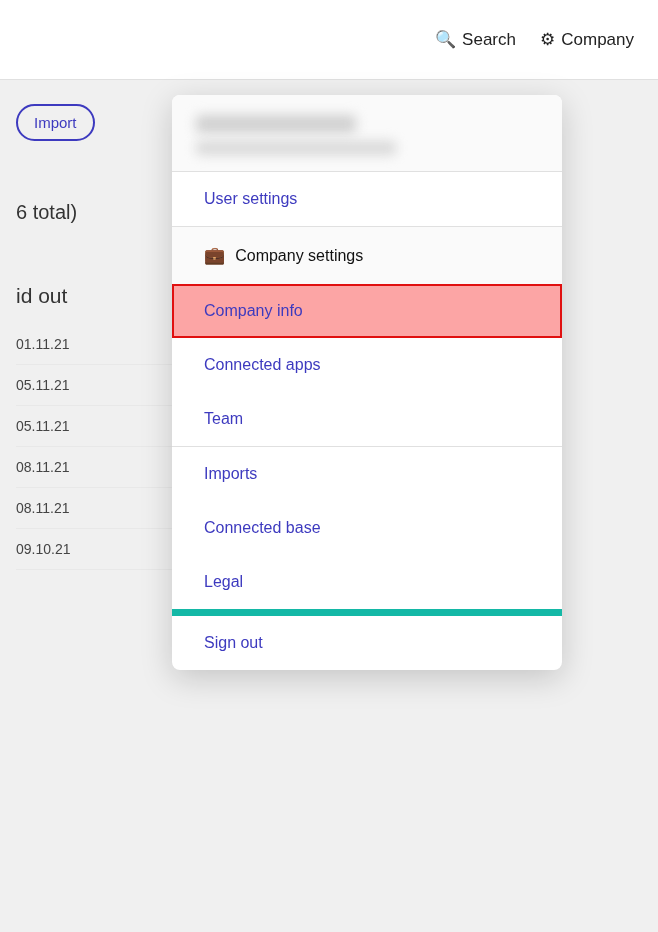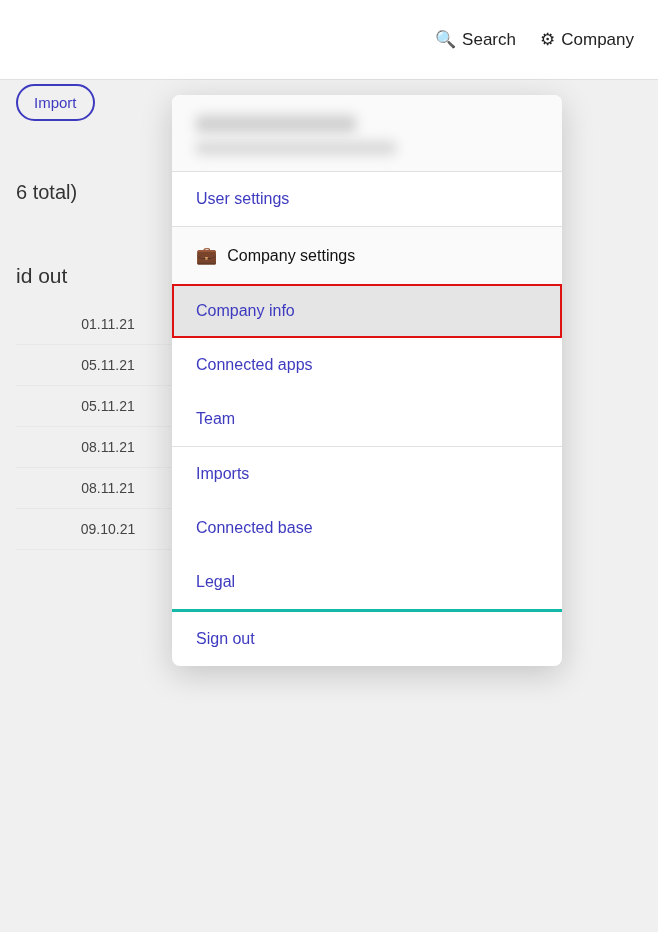--- a/index.html
+++ b/index.html
@@ -53,21 +53,21 @@
       color: #222;
       cursor: pointer;
     }
 
     
     .bg-content {
       position: absolute;
       top: 80px;
       left: 0;
       width: 200px;
-      padding: 4px 0 0 16px;
+      padding: 24px 0 0 16px;
       z-index: 1;
     }
 
     .bg-button {
       display: inline-block;
       border: 2px solid #3d3abf;
       color: #3d3abf;
       border-radius: 20px;
       padding: 8px 16px;
       font-size: 15px;
@@ -89,21 +89,20 @@
 
     .bg-dates {
       margin-top: 16px;
     }
 
     .bg-date-row {
       font-size: 14px;
       color: #444;
       padding: 12px 0;
       border-bottom: 1px solid #e8e8e8;
-      text-align: center;
     }
 
     
     .dropdown-overlay {
       position: absolute;
       top: 95px;
       left: 172px;
       width: 390px;
       background: #fff;
       border-radius: 8px;
@@ -133,38 +132,38 @@
       width: 200px;
       background: #d8d8d8;
       border-radius: 4px;
       filter: blur(6px);
     }
 
     .menu-item {
       display: flex;
       align-items: center;
       gap: 10px;
-      padding: 18px 24px;
+      padding: 18px 32px;
       font-size: 16px;
       color: #3d3abf;
       cursor: pointer;
       text-decoration: none;
       position: relative;
     }
 
     .menu-item.section-header {
       color: #111;
       font-weight: 500;
       background: #fafafa;
     }
 
     .menu-item.active-item {
       outline: 2.5px solid #e01010;
       outline-offset: -2px;
-      background: #e5e5e5;
+      background: #fca5a5;
     }
 
     .menu-item .item-icon {
       font-size: 17px;
       color: #111;
     }
 
     .sign-out-section {
       
     }
@@ -172,21 +171,21 @@
     
     .group-a {
       border-bottom: 1px solid #e0e0e0;
     }
 
     .group-b {
       border-bottom: 1px solid #e0e0e0;
     }
 
     .group-c {
-      border-bottom: 3px solid #14b8a6;
+      border-bottom: 7px solid #14b8a6;
     }
   </style>
 </head>
 <body>
 
 <div class="top-bar">
   <div class="top-bar-search">
     <span>🔍</span>
     <span>Search</span>
   </div>

